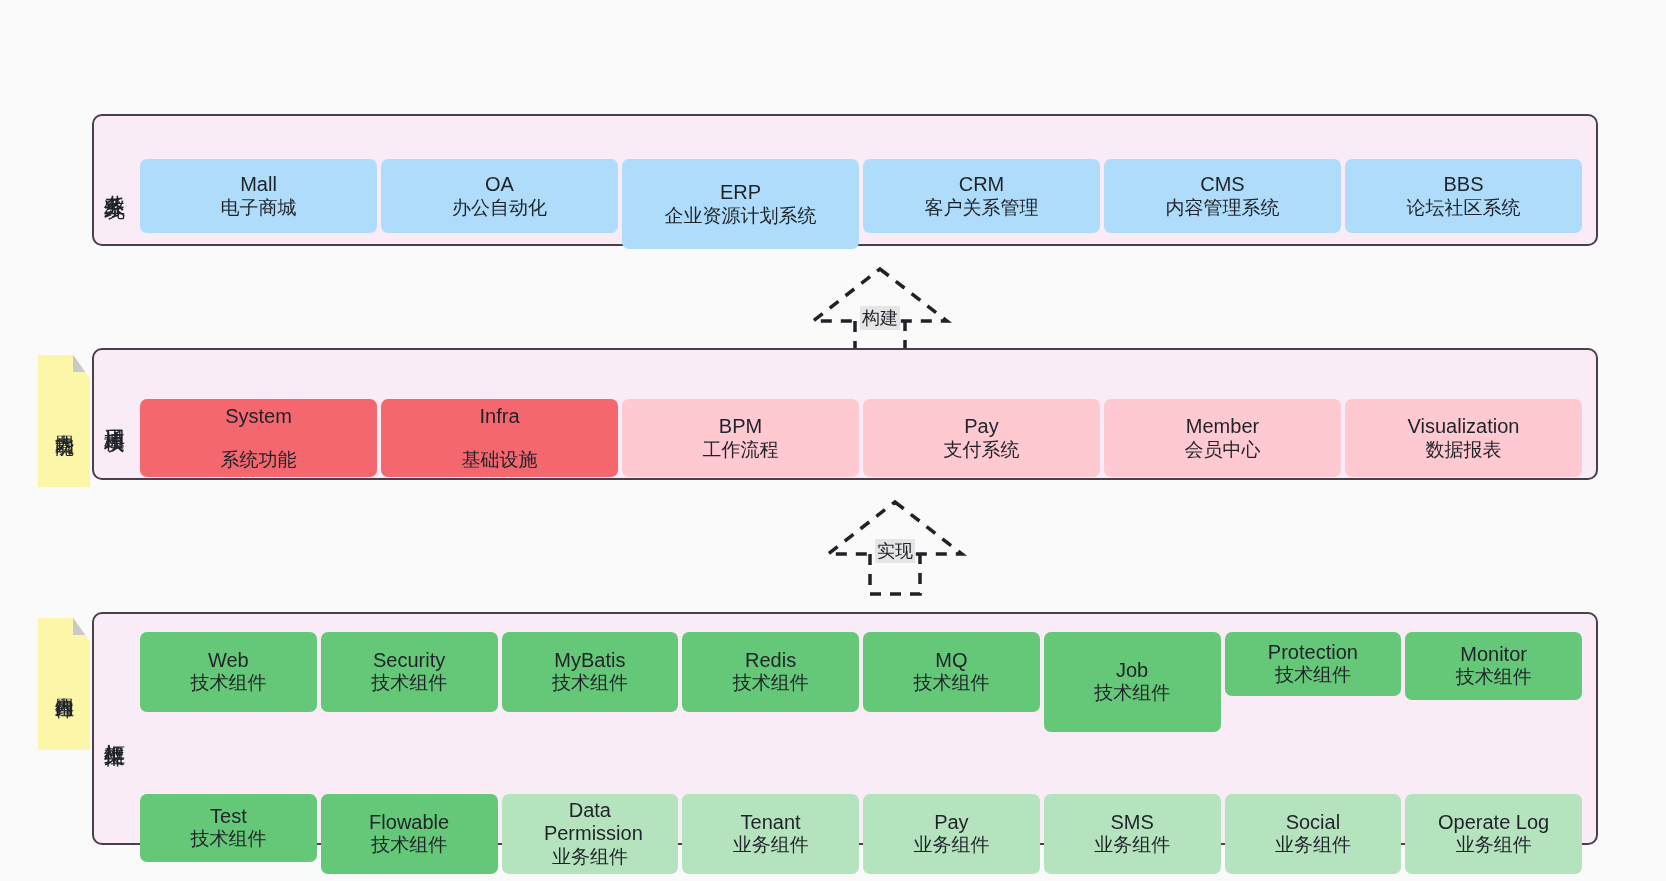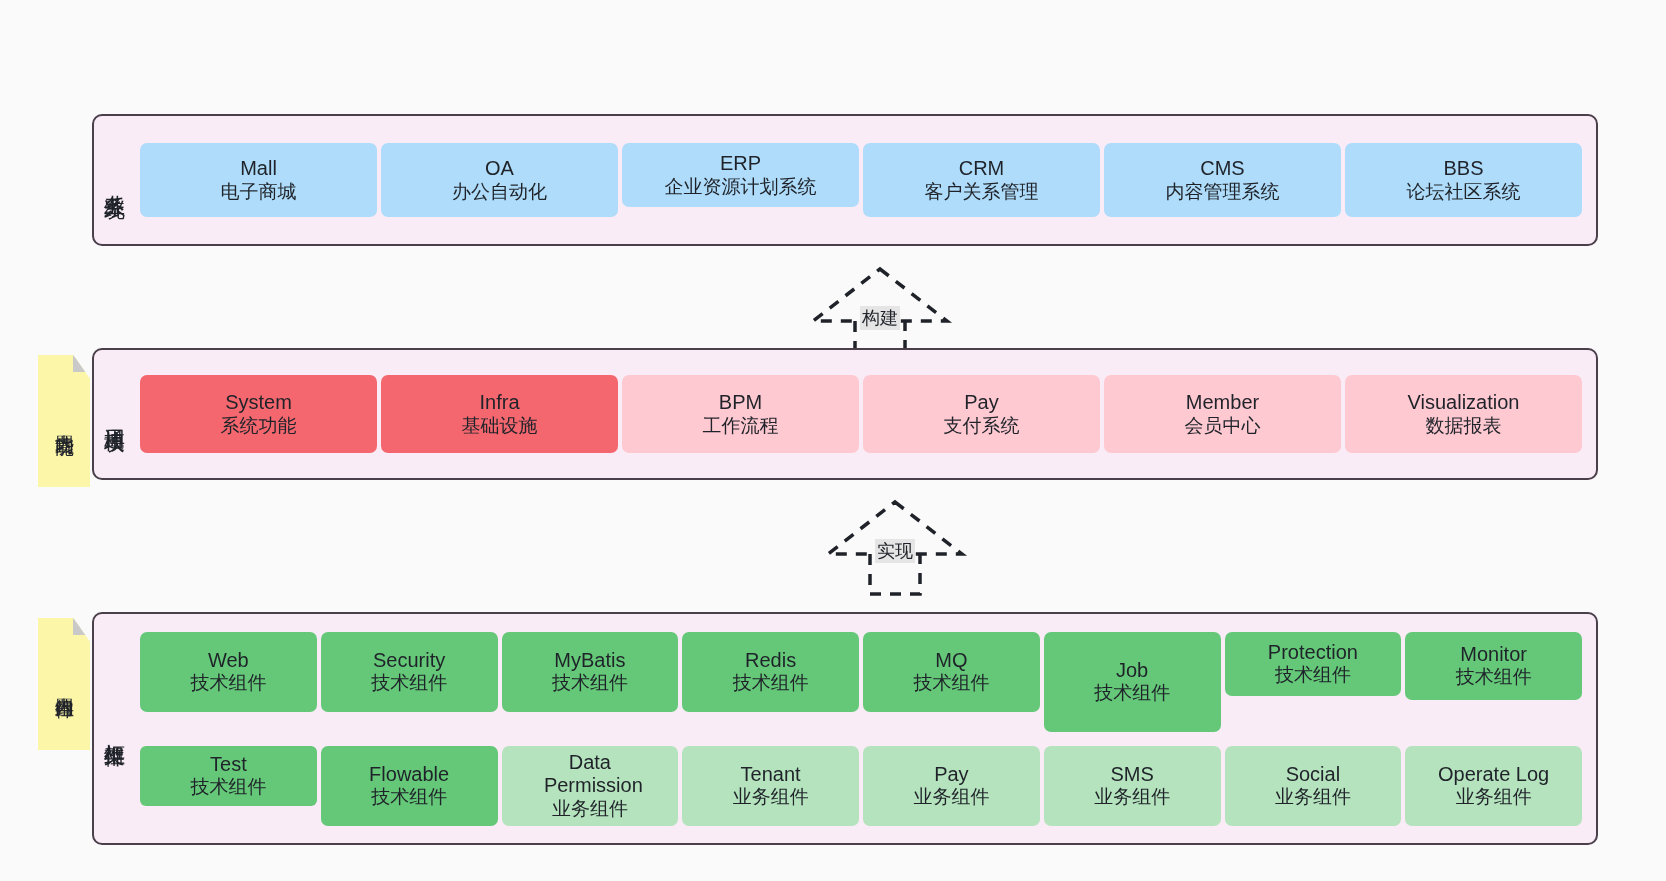--- a/index.html
+++ b/index.html
@@ -46,39 +46,40 @@
     display: flex;
     flex-direction: column;
     justify-content: center;
     gap: 14px;
     padding: 0 14px 0 6px;
   }
   .row {
     display: flex;
     gap: 4px;
     align-items: stretch;
+    margin-top: 48px;
   }
   .cell {
     flex: 1 1 0;
     border-radius: 7px;
     display: flex;
     flex-direction: column;
     align-items: center;
     justify-content: center;
     text-align: center;
     line-height: 1.16;
     color: #1f2329;
     padding: 6px 4px;
   }
   .cell .t1 { font-size: 20px; }
   .cell .t2 { font-size: 19px; }
 
   
   .c-blue       { background: #aedcfa; }
-  .c-red        { background: #f4676f; }
+  .c-red        { background: #f4676f; justify-content: space-between; }
   .c-pinklight  { background: #ffc9d2; }
   .c-green      { background: #64c878; }
   .c-greenlight { background: #b5e3be; }
 
   
   .note {
     position: absolute;
     background: #fbf6a8;
     width: 52px;
     display: flex;
@@ -132,21 +133,21 @@
     <div class="layer-body">
       <div class="row">
         <div class="cell c-blue" style="height:74px;">
           <span class="t1">Mall</span>
           <span class="t2">电子商城</span>
         </div>
         <div class="cell c-blue" style="height:74px;">
           <span class="t1">OA</span>
           <span class="t2">办公自动化</span>
         </div>
-        <div class="cell c-blue" style="height:64px;">
+        <div class="cell c-blue" style="height:90px;">
           <span class="t1">ERP</span>
           <span class="t2">企业资源计划系统</span>
         </div>
         <div class="cell c-blue" style="height:74px;">
           <span class="t1">CRM</span>
           <span class="t2">客户关系管理</span>
         </div>
         <div class="cell c-blue" style="height:74px;">
           <span class="t1">CMS</span>
           <span class="t2">内容管理系统</span>
@@ -252,21 +253,21 @@
           <span class="t1">Protection</span>
           <span class="t2">技术组件</span>
         </div>
         <div class="cell c-green" style="height:68px;">
           <span class="t1">Monitor</span>
           <span class="t2">技术组件</span>
         </div>
       </div>
 
       <div class="row">
-        <div class="cell c-green" style="height:60px;border-radius:6px;">
+        <div class="cell c-green" style="height:68px;">
           <span class="t1">Test</span>
           <span class="t2">技术组件</span>
         </div>
         <div class="cell c-green" style="height:80px;">
           <span class="t1">Flowable</span>
           <span class="t2">技术组件</span>
         </div>
         <div class="cell c-greenlight" style="height:80px;">
           <span class="t1" style="max-width:92px;">Data Permission</span>
           <span class="t2">业务组件</span>

